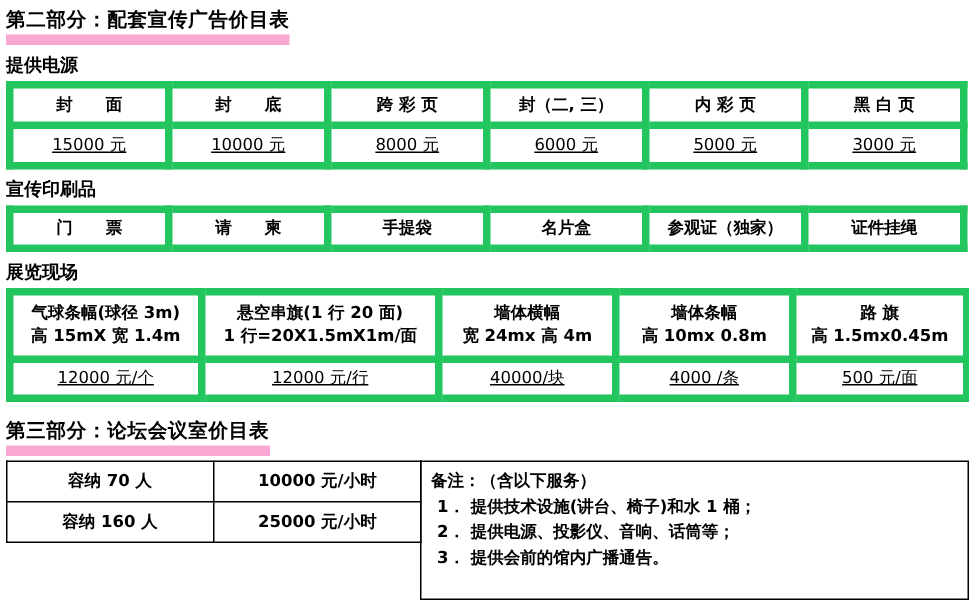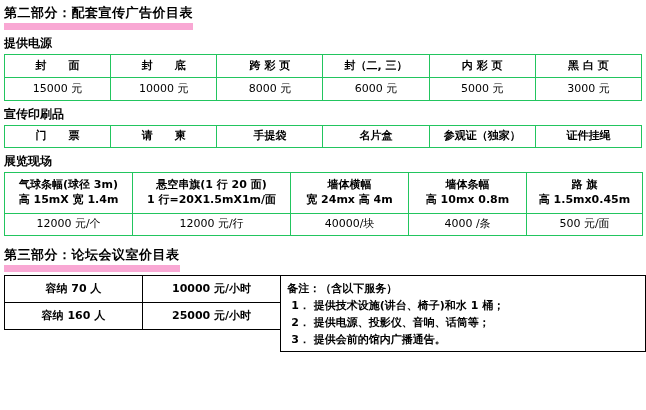--- a/index.html
+++ b/index.html
@@ -36,30 +36,31 @@
     font-size: 12px;
     font-weight: bold;
     margin: 5px 0 2px 4px;
   }
   table.grid {
     border-collapse: collapse;
     margin: 0 0 0 4px;
     table-layout: fixed;
   }
   table.grid td {
-    border: 1px solid #22c55e;
+    border: 5px solid #22c55e;
     text-align: center;
     vertical-align: middle;
     font-size: 11px;
     padding: 3px 2px;
     line-height: 1.35;
     font-weight: bold;
   }
   table.grid td.val {
     font-weight: normal;
+    text-decoration: underline;
   }
   .w1 { width: 638px; }
 
   
   .t-kan td { height: 16px; }
   .t-kan col.c { width: 106px; }
 
   
   .t-print col.c { width: 106px; }
 
@@ -85,21 +86,21 @@
     font-weight: bold;
   }
   table.forum td.c1 { width: 130px; }
   table.forum td.c2 { width: 130px; }
   .note-box {
     border: 1px solid #000000;
     margin-left: -1px;
     width: 378px;
     box-sizing: border-box;
     font-size: 11px;
-    padding: 4px 6px 3px 6px;
+    padding: 4px 6px 19px 6px;
     line-height: 1.55;
     font-weight: bold;
   }
   .note-box .note-line { white-space: nowrap; }
   .note-box .note-line.indent { padding-left: 4px; }
 </style>
 </head>
 <body>
 
 <div class="page">

